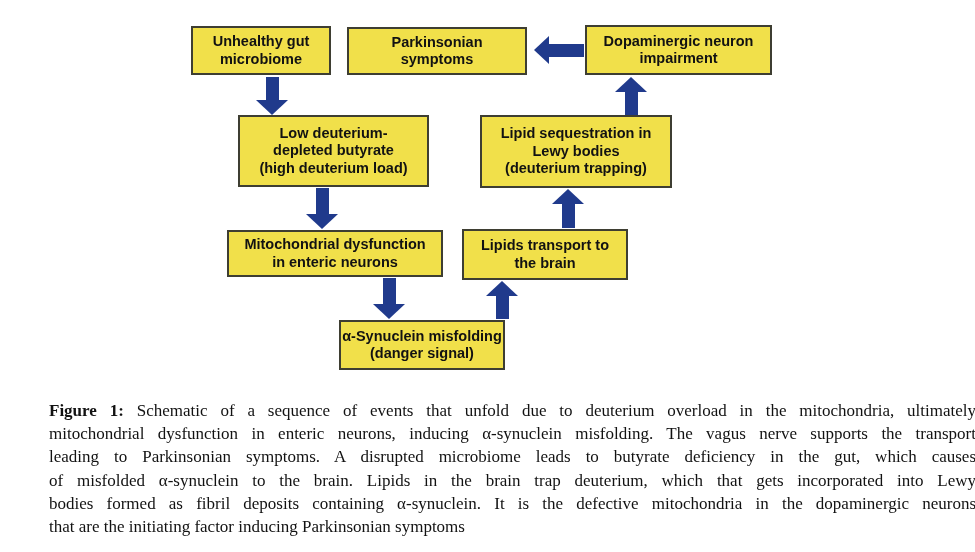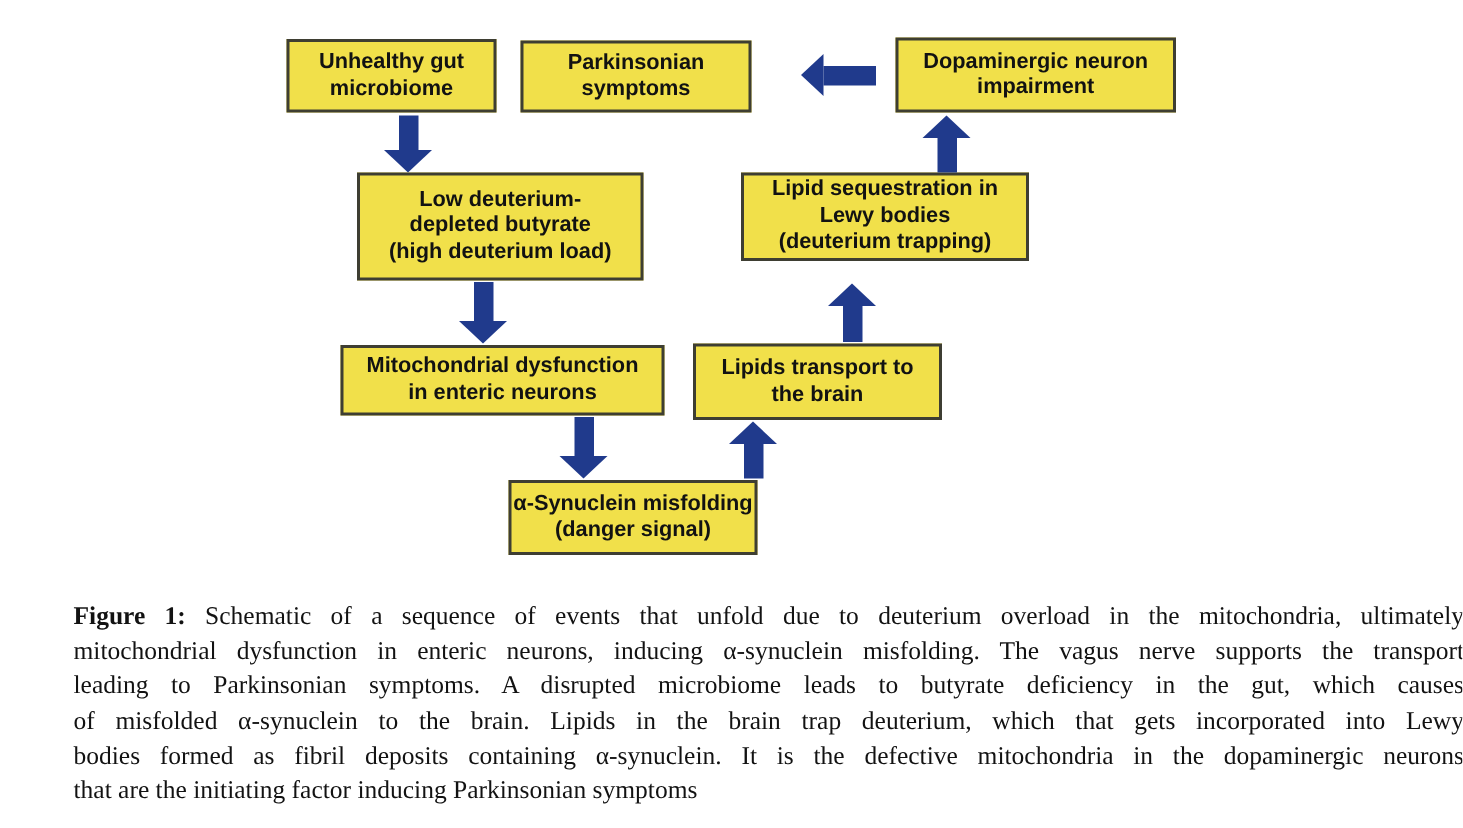--- a/index.html
+++ b/index.html
@@ -30,29 +30,29 @@
   .cap-line.last{text-align-last:left;}
   .cap-label{font-weight:bold;}
 </style>
 </head>
 <body>
 
 <div id="page">
 
   <div class="box" style="left:191px;top:26px;width:140px;height:49px;">Unhealthy gut
 microbiome</div>
-  <div class="box" style="left:347px;top:27px;width:154px;height:48px;">Parkinsonian
+  <div class="box" style="left:347px;top:27px;width:180px;height:48px;">Parkinsonian
 symptoms</div>
-  <div class="box" style="left:585px;top:25px;width:187px;height:50px;margin-left:12px;">Dopaminergic neuron
+  <div class="box" style="left:585px;top:25px;width:187px;height:50px;">Dopaminergic neuron
 impairment</div>
 
   <div class="box" style="left:202px;top:115px;width:191px;height:72px;margin-left:36px;">Low deuterium-
 depleted butyrate
 (high deuterium load)</div>
-  <div class="box" style="left:494px;top:115px;width:192px;height:59px;">Lipid sequestration in
+  <div class="box" style="left:480px;top:115px;width:192px;height:73px;">Lipid sequestration in
 Lewy bodies
 (deuterium trapping)</div>
 
   <div class="box" style="left:227px;top:230px;width:216px;height:47px;">Mitochondrial dysfunction
 in enteric neurons</div>
   <div class="box" style="left:462px;top:229px;width:166px;height:51px;">Lipids transport to
 the brain</div>
 
   <div class="box" style="left:339px;top:320px;width:166px;height:50px;">α-Synuclein misfolding
 (danger signal)</div>

